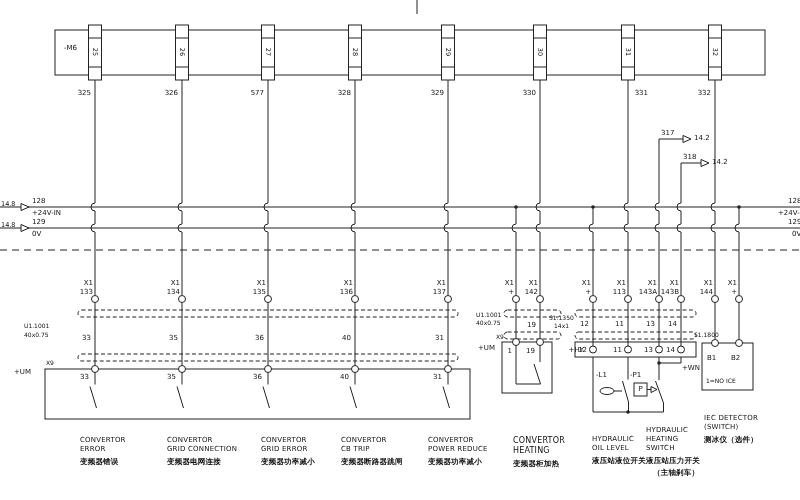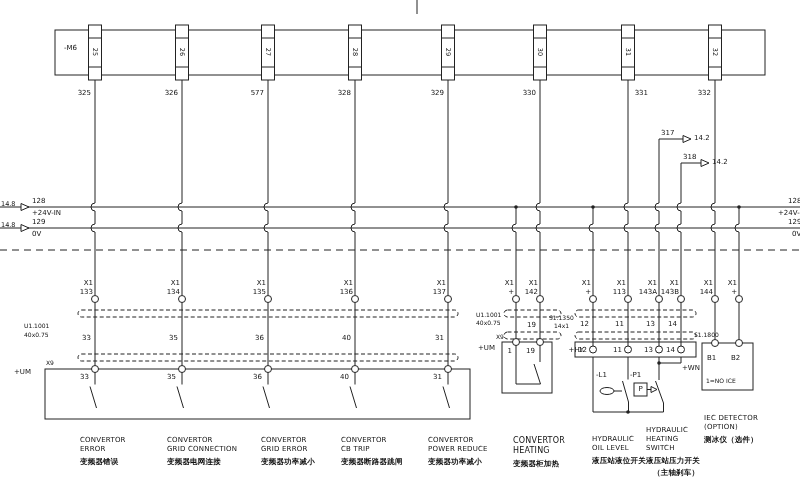--- a/index.html
+++ b/index.html
@@ -337,17 +337,17 @@
 </div>
 <div class="cap" style="left:646px;top:426px">
   <div>HYDRAULIC</div>
   <div>HEATING</div>
   <div>SWITCH</div>
   <div class="zh">液压站压力开关</div>
   <div class="zh" style="margin-left:7px">（主轴刹车）</div>
 </div>
 <div class="cap" style="left:704px;top:414px">
   <div>IEC DETECTOR</div>
-  <div>(OPTION)</div>
+  <div>(SWITCH)</div>
   <div class="zh">测冰仪（选件）</div>
 </div>
 
 </div>
 
 </body></html>

